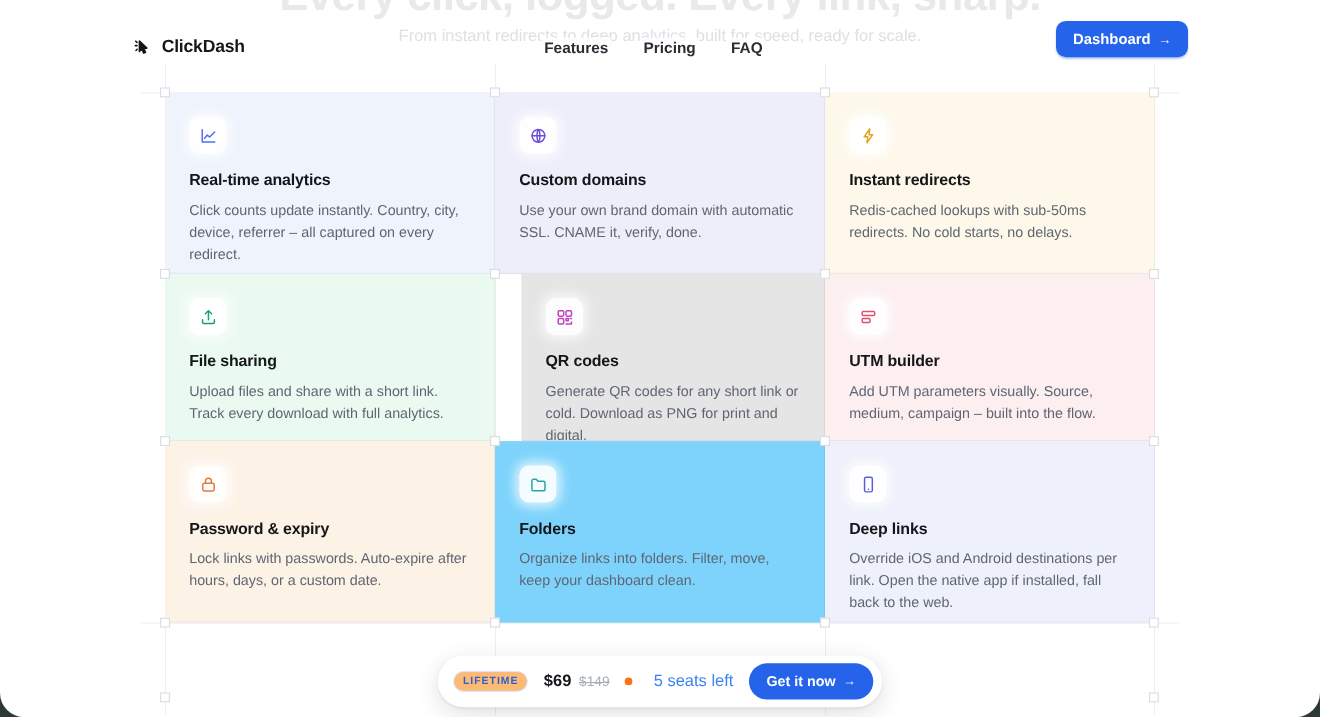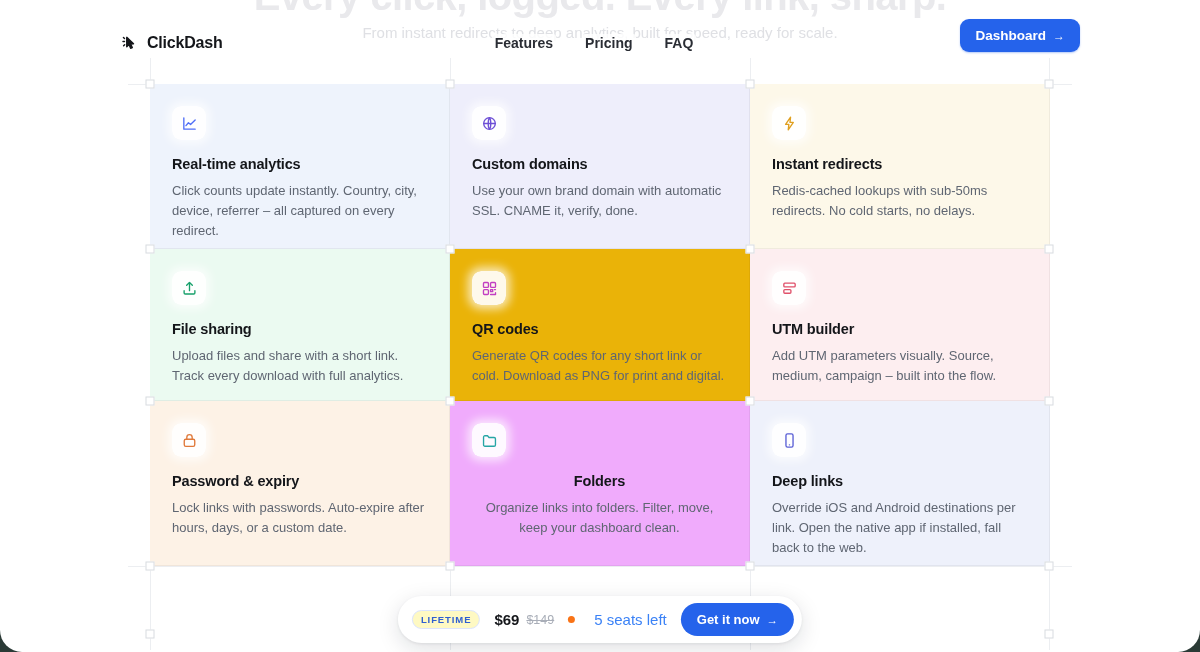--- a/index.html
+++ b/index.html
@@ -123,21 +123,21 @@
     top: 596px;
     display: flex; align-items: center; gap: 14px;
     background: #ffffff;
     border-radius: 999px;
     padding: 7px 8px 7px 14px;
     box-shadow: 0 6px 22px rgba(16,24,40,0.13), 0 1px 3px rgba(16,24,40,0.08);
     z-index: 6;
   }
   .badge-lifetime {
     font-size: 9.5px; font-weight: 700; letter-spacing: 0.9px;
-    color: #2f5fd0; background: #fef9c3;
+    color: #2f5fd0; background: #fdba74;
     border: 1px solid #dbe4fd;
     border-radius: 999px; padding: 3px 8px;
   }
   .price-now { font-size: 15px; font-weight: 700; color: #14161a; }
   .price-was {
     font-size: 12.5px; color: #a9aeb8; text-decoration: line-through;
     margin-left: -7px;
   }
   .seats { display: flex; align-items: center; gap: 19px; font-size: 15px; color: #3b82f6; }
   .dot { width: 7px; height: 7px; border-radius: 50%; background: #f97316; display: block; }
@@ -229,21 +229,21 @@
           <div class="card-icon">
             <svg viewBox="0 0 24 24">
               <path d="M12 15V4" fill="none" stroke="#16a06a" stroke-width="1.9" stroke-linecap="round" stroke-linejoin="round"></path>
               <path d="M8 7.5 12 3.6l4 3.9" fill="none" stroke="#16a06a" stroke-width="1.9" stroke-linecap="round" stroke-linejoin="round"></path>
               <path d="M4.4 15v3.2a1.6 1.6 0 0 0 1.6 1.6h12a1.6 1.6 0 0 0 1.6-1.6V15" fill="none" stroke="#16a06a" stroke-width="1.9" stroke-linecap="round" stroke-linejoin="round"></path>
             </svg>
           </div>
           <div class="card-title">File sharing</div>
           <div class="card-desc">Upload files and share with a short link. Track every download with full analytics.</div>
         </div>
-        <div class="card" style="background: #eab308;">
+        <div class="card" style="background: #e5e5e5; margin-left: 24px;">
           <div class="card-icon">
             <svg viewBox="0 0 24 24">
               <rect x="3.5" y="3.5" width="7" height="7" rx="1.4" fill="none" stroke="#c23fc2" stroke-width="1.9" stroke-linecap="round" stroke-linejoin="round"></rect>
               <rect x="13.5" y="3.5" width="7" height="7" rx="1.4" fill="none" stroke="#c23fc2" stroke-width="1.9" stroke-linecap="round" stroke-linejoin="round"></rect>
               <rect x="3.5" y="13.5" width="7" height="7" rx="1.4" fill="none" stroke="#c23fc2" stroke-width="1.9" stroke-linecap="round" stroke-linejoin="round"></rect>
               <path d="M13.5 13.5h3v3h-3zM19 13.5h1.5M13.5 20.5h7V18" fill="none" stroke="#c23fc2" stroke-width="1.9" stroke-linecap="round" stroke-linejoin="round"></path>
             </svg>
           </div>
           <div class="card-title">QR codes</div>
           <div class="card-desc">Generate QR codes for any short link or cold. Download as PNG for print and digital.</div>
@@ -261,21 +261,21 @@
         <div class="card" style="background: rgb(253, 242, 230);">
           <div class="card-icon">
             <svg viewBox="0 0 24 24">
               <rect x="4.6" y="10.3" width="14.8" height="10" rx="2.2" fill="none" stroke="#e0793a" stroke-width="1.9" stroke-linecap="round" stroke-linejoin="round"></rect>
               <path d="M8.2 10.3V7.6a3.8 3.8 0 0 1 7.6 0v2.7" fill="none" stroke="#e0793a" stroke-width="1.9" stroke-linecap="round" stroke-linejoin="round"></path>
             </svg>
           </div>
           <div class="card-title">Password &amp; expiry</div>
           <div class="card-desc">Lock links with passwords. Auto-expire after hours, days, or a custom date.</div>
         </div>
-        <div class="card" style="background: #f0abfc; text-align: center;">
+        <div class="card" style="background: #7dd3fc;">
           <div class="card-icon">
             <svg viewBox="0 0 24 24">
               <path d="M3.6 7.2a1.9 1.9 0 0 1 1.9-1.9h3.7l2.1 2.4h7.2a1.9 1.9 0 0 1 1.9 1.9v8.6a1.9 1.9 0 0 1-1.9 1.9H5.5a1.9 1.9 0 0 1-1.9-1.9z" fill="none" stroke="#26a5a5" stroke-width="1.9" stroke-linecap="round" stroke-linejoin="round"></path>
             </svg>
           </div>
           <div class="card-title">Folders</div>
           <div class="card-desc">Organize links into folders. Filter, move, keep your dashboard clean.</div>
         </div>
         <div class="card" style="background: rgb(238, 241, 251);">
           <div class="card-icon">

